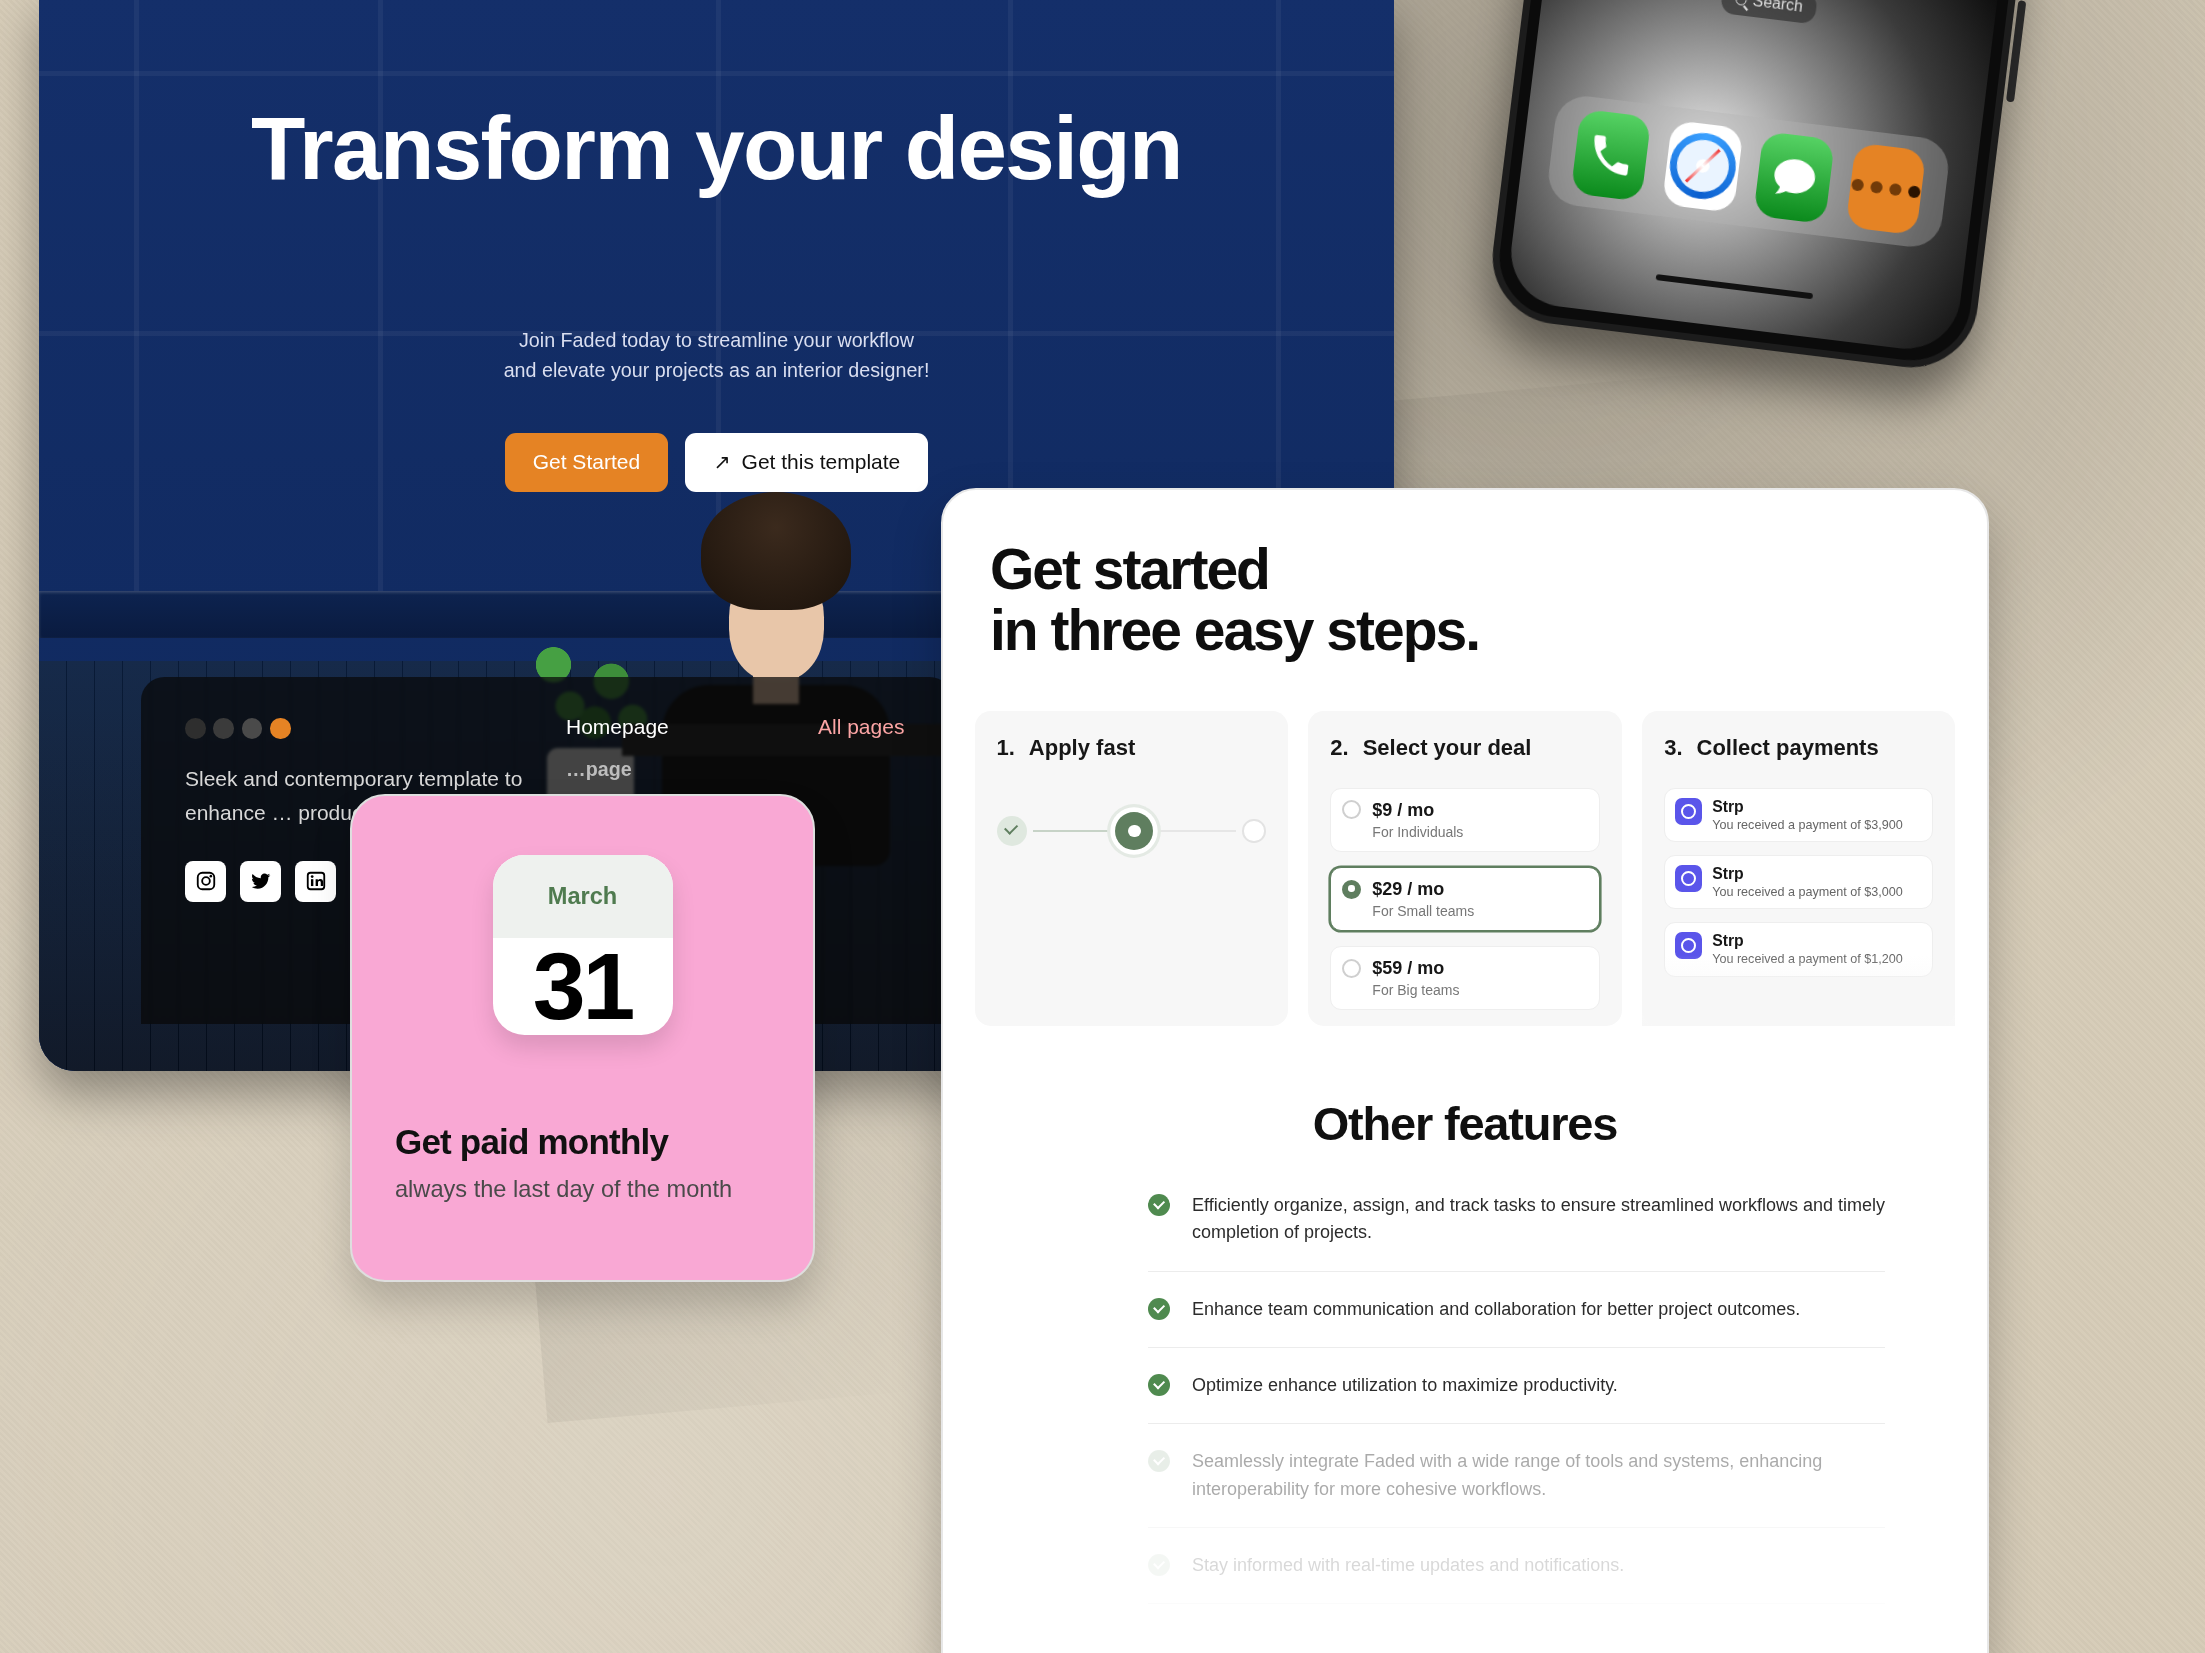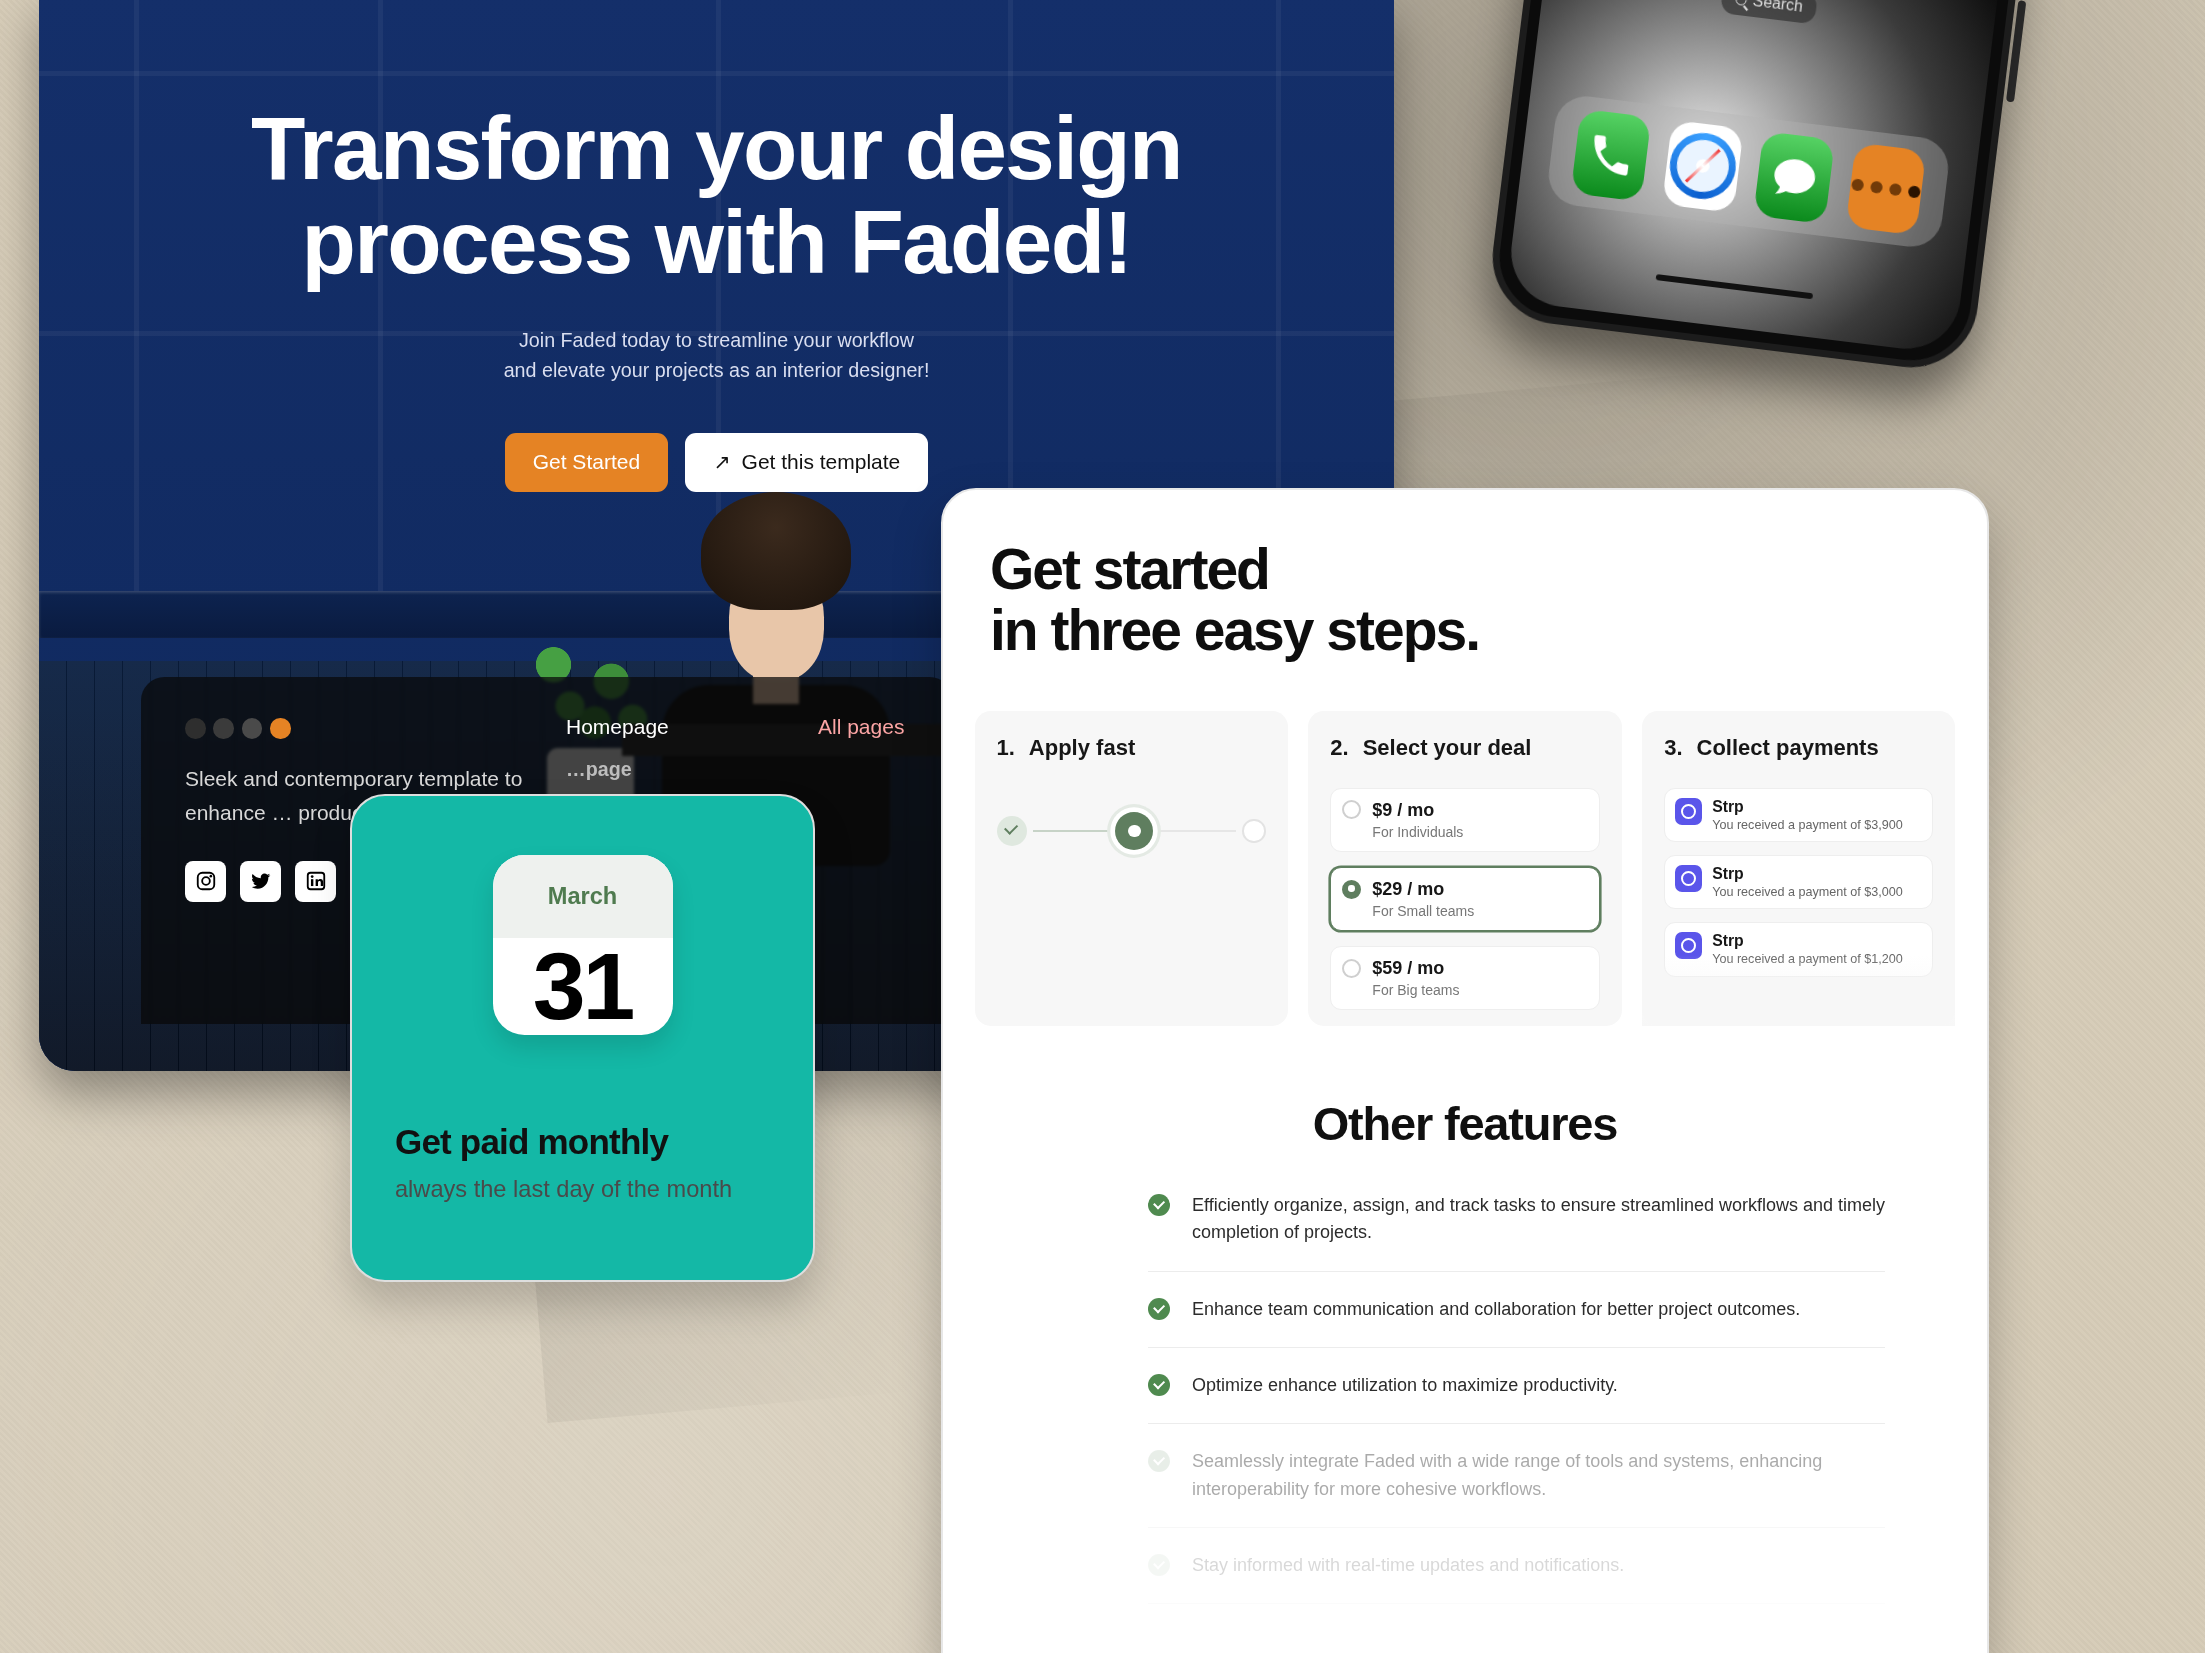--- a/index.html
+++ b/index.html
@@ -80,21 +80,21 @@
 
   .hero-links{position:absolute;top:38px;left:425px;display:flex;flex-direction:column;gap:19px;font-size:21px;}
   .hero-links a{color:#fff;text-decoration:none;}
   .hero-links .head{font-weight:500;margin-bottom:0}
   .hero-links .sub{color:#bdbdbd;font-size:19.7px;font-weight:bold;}
   .hero-links2{position:absolute;top:38px;left:677px;display:flex;flex-direction:column;gap:19px;font-size:21px;}
   .hero-links2 a{color:#fca5a5;text-decoration:none;}
   .hero-links2 .head{font-weight:500}
 
   
-  .card-getpaid{position:absolute;left:350px;top:794px;width:465px;height:488px;background:#14b8a6;
+  .card-getpaid{position:absolute;left:350px;top:794px;width:465px;height:488px;background:#f9a8d4;
     border:2.4px solid #dedede;border-radius:35px;box-shadow:0 23.6px 39px rgba(0,0,0,0.18);padding:43px;}
   .cal-badge{width:180px;height:180px;margin:15.8px auto 0;background:#fff;border-radius:31.5px;
     box-shadow:0 12.6px 23.6px rgba(0,0,0,0.12);overflow:hidden;display:flex;flex-direction:column;}
   .cal-top{height:83px;background:#eef1ee;display:flex;align-items:center;justify-content:center;
     color:#4f7b4f;font-weight:600;font-size:23.6px;}
   .cal-day{flex:1;display:flex;align-items:flex-start;justify-content:center;font-size:95px;font-weight:700;letter-spacing:-3.2px;line-height:1;padding-top:1.6px}
   .gp-title{margin-top:87px;font-size:35px;font-weight:700;letter-spacing:-0.8px;color:#111;}
   .gp-sub{margin-top:14px;font-size:23.6px;color:#4a4a4a;}
 
   
@@ -181,21 +181,20 @@
       <div class="mull d"></div>
       <div class="mull e"></div>
     <div class="hrail r1"></div>
       <div class="hrail r2"></div>
   </div>
   <div class="hero-panel-lines"></div>
   <div class="hero-bench"></div>
 
   <h1 class="hero-title">
     <span>Transform your design</span><br>
-    <span>process with Faded!</span>
   </h1>
   <p class="hero-sub">
     <span>Join Faded today to streamline your workflow</span><br>
     <span>and elevate your projects as an interior designer!</span>
   </p>
   <div class="hero-ctas">
     <button class="btn primary">Get Started</button>
     <button class="btn secondary">
       <span class="arrow">↗</span>
       <span>Get this template</span>

